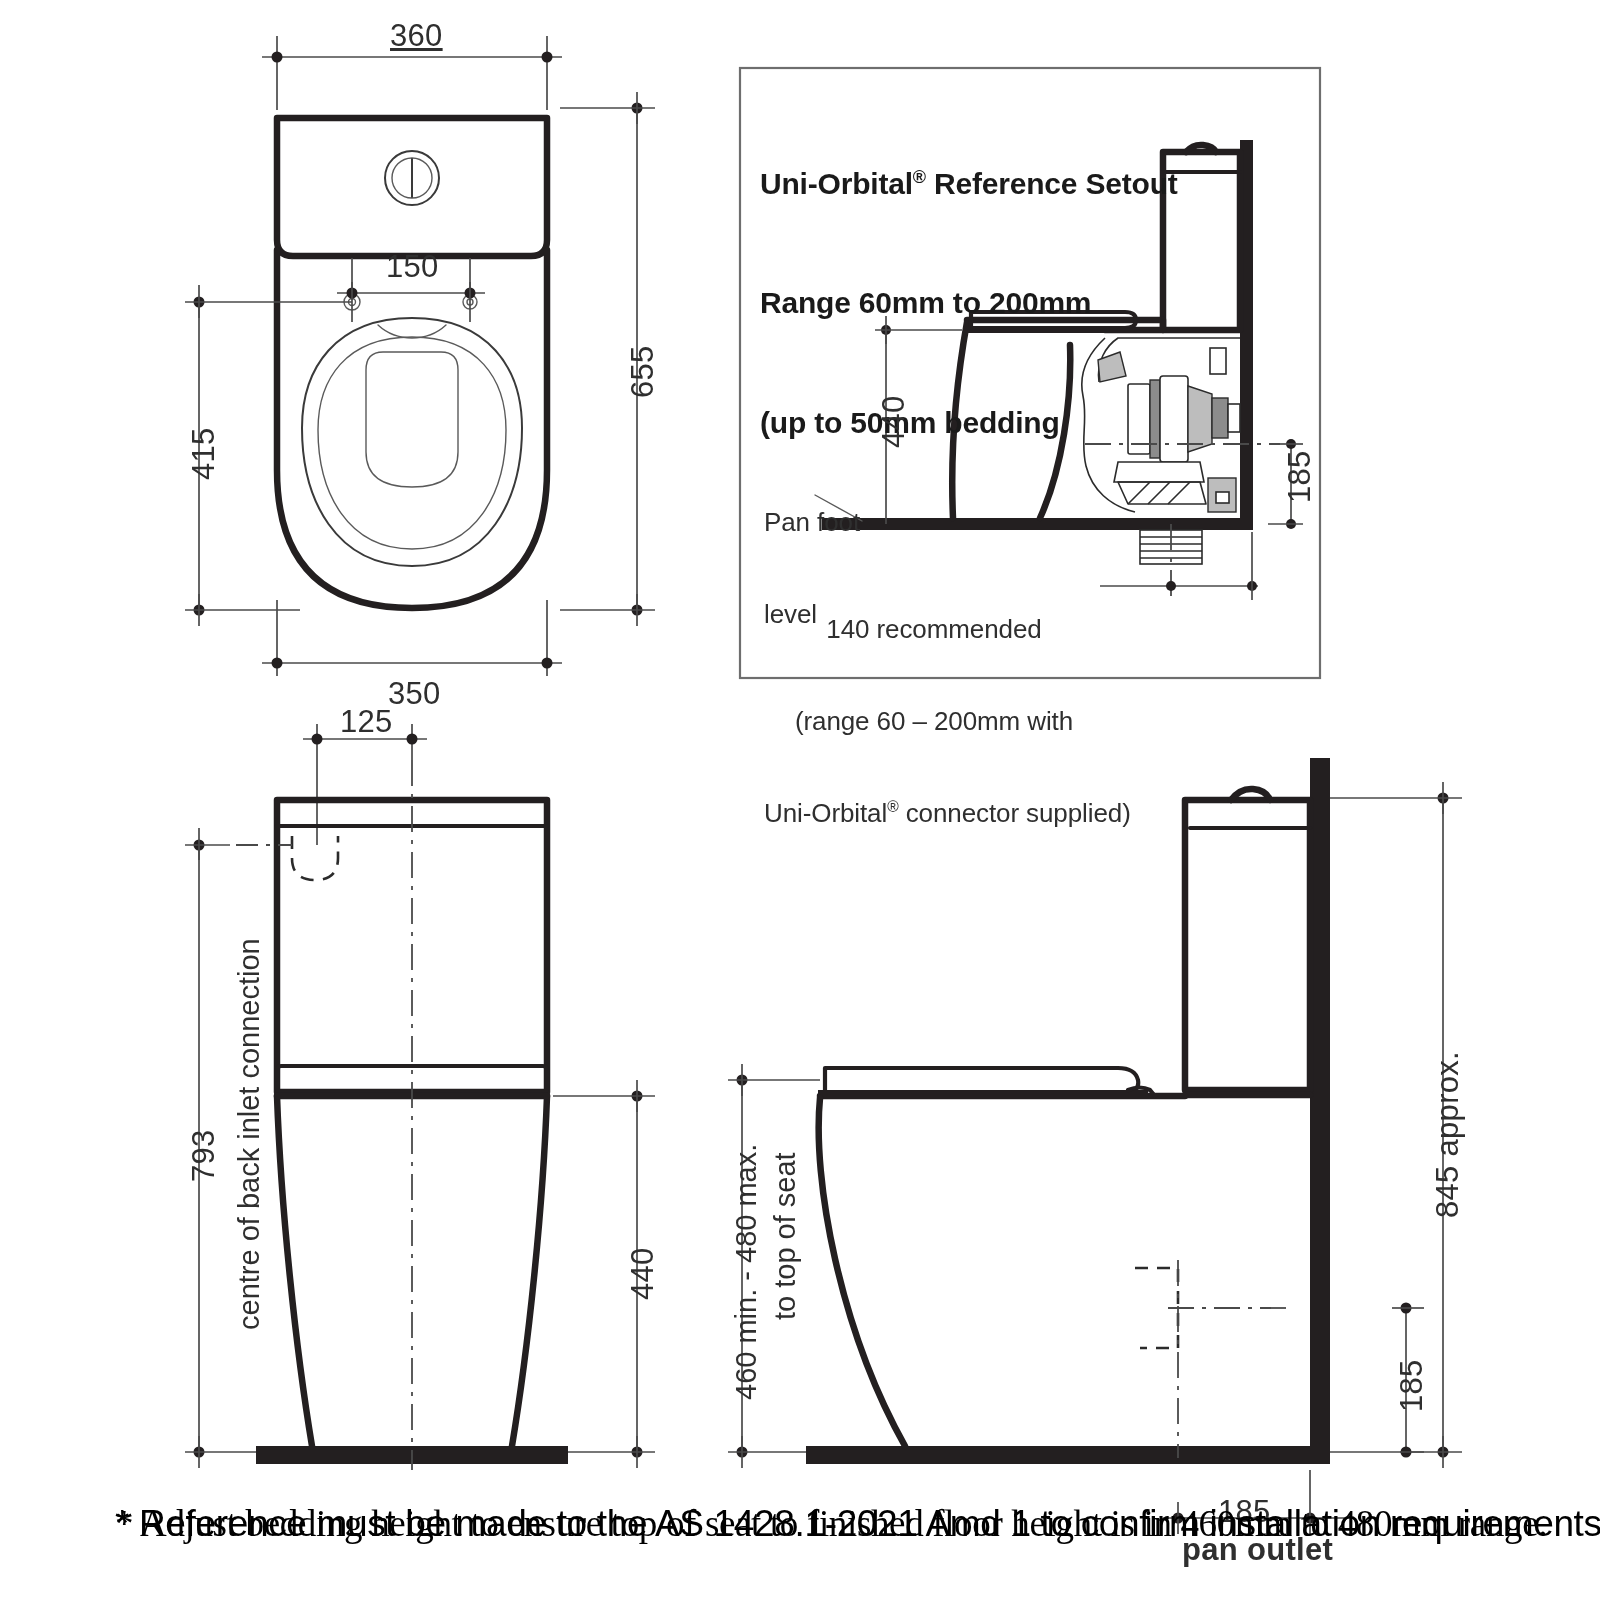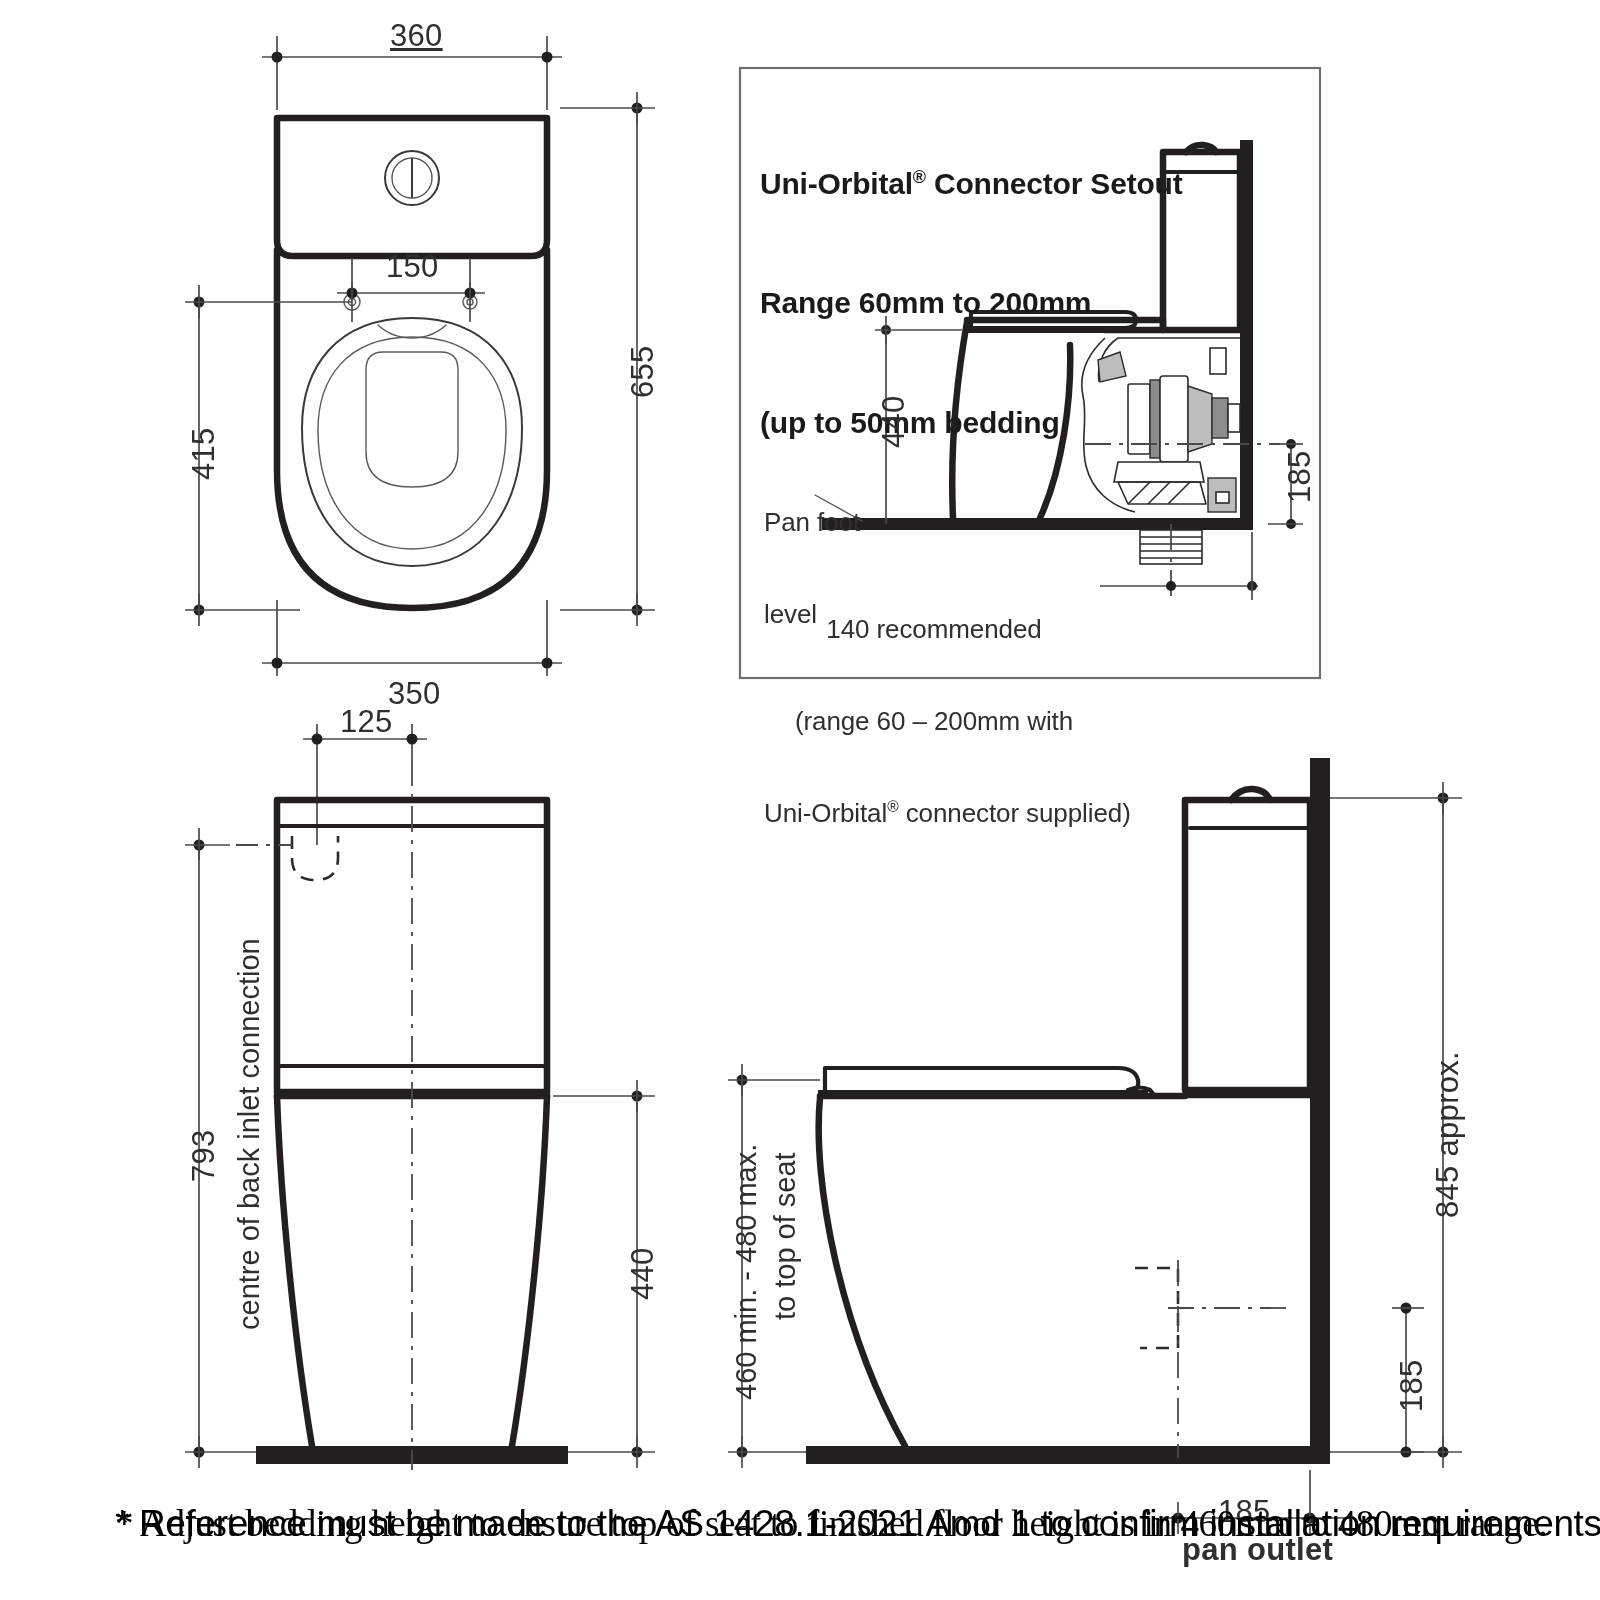--- a/index.html
+++ b/index.html
@@ -327,21 +327,21 @@
 
   <div class="lbl dim" style="left:386px; top:249px;">150</div>
 
   <div class="lbl dim rot90" style="left:186px; top:480px;">415</div>
 
   <div class="lbl dim rot90" style="left:625px; top:398px;">655</div>
 
   <div class="lbl dim" style="left:388px; top:676px;">350</div>
 
   <div class="lbl boxtitle" style="left:760px; top:84px; width:420px;">
-    <div><span>Uni-Orbital</span><sup class="reg">®</sup><span> Connector Setout</span></div>
+    <div><span>Uni-Orbital</span><sup class="reg">®</sup><span> Reference Setout</span></div>
     <div>Range 60mm to 200mm</div>
     <div>(up to 50mm bedding</div>
   </div>
 
   <div class="lbl dim rot90" style="left:876px; top:448px;">440</div>
 
   <div class="lbl note" style="left:764px; top:446px;">
     <div>Pan foot</div>
     <div>level</div>
   </div>

